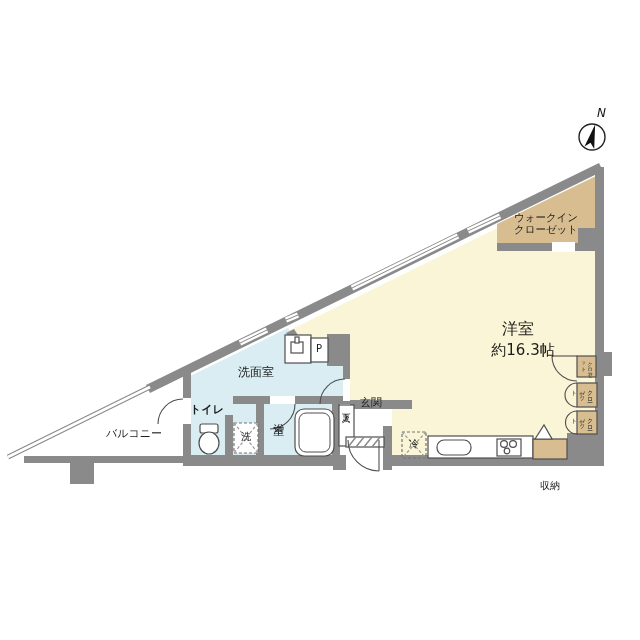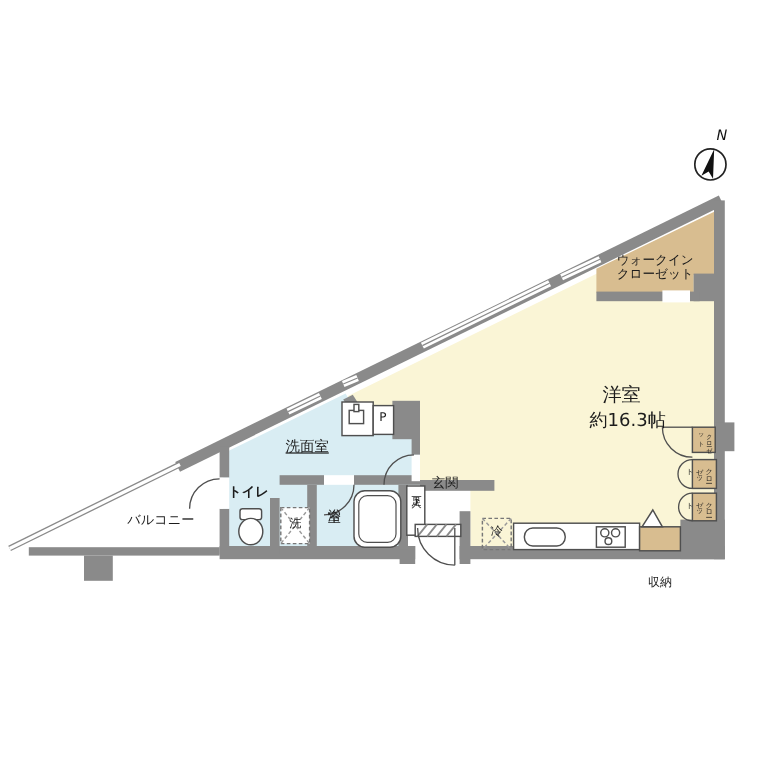--- a/index.html
+++ b/index.html
@@ -8,21 +8,21 @@
   #plan-svg{position:absolute;left:0;top:0;}
   .lbl{position:absolute;color:#1c1c1c;white-space:nowrap;line-height:1.15;}
   .ctr{transform:translateX(-50%);text-align:center;}
   .vtxt{writing-mode:vertical-rl;text-orientation:upright;white-space:normal;}
   .watermark{position:absolute;left:342px;top:430px;transform:translateX(-50%);
     font-size:21px;font-weight:bold;letter-spacing:1.5px;color:rgba(150,150,150,0.85);
     text-shadow:0 0 2px #fff,1px 1px 0 #fff,-1px -1px 0 #fff,1px -1px 0 #fff,-1px 1px 0 #fff;}
   .north{font-style:italic;font-size:12px;color:#111;}
   .rm-main1{font-size:16px;}
   .rm-main2{font-size:15px;}
-  .rm-mid{font-size:12px;text-decoration:underline;}
+  .rm-mid{font-size:12px;}
   .rm-sm{font-size:11px;}
   .fx{font-size:10px;}
   .wic{font-size:10.5px;line-height:11.5px;}
   .closet-tiny1{font-size:5px;line-height:6.5px;height:18px;width:14px;}
   .closet-tiny{font-size:6px;line-height:8px;height:19px;width:14px;}
   .bath-v{font-size:11px;height:34px;letter-spacing:1px;}
   .shoe-v{font-size:8.5px;height:38px;}
 </style>
 </head>
 <body>
@@ -186,21 +186,21 @@
 <div class="lbl ctr rm-main1" style="left:487px;top:320px;margin-left:31px;">洋室</div>
 <div class="lbl ctr rm-main2" style="left:487px;top:342px;margin-left:36px;">約16.3帖</div>
 
 <div class="lbl ctr wic" style="left:546px;top:212px;">
   <div>ウォークイン</div>
   <div>クローゼット</div>
 </div>
 
 <div class="lbl ctr rm-mid" style="left:256px;top:366px;">洗面室</div>
 <div class="lbl ctr rm-sm" style="left:207px;top:404px;font-weight:bold;">トイレ</div>
-<div class="lbl ctr rm-sm" style="left:134px;top:428px;">バルコニー</div>
+<div class="lbl ctr rm-sm" style="left:134px;top:428px;font-family:Liberation Mono, monospace;">バルコニー</div>
 <div class="lbl ctr rm-sm" style="left:371px;top:397px;">玄関</div>
 
 <div class="lbl vtxt bath-v" style="left:271px;top:415px;">浴室</div>
 <div class="lbl vtxt shoe-v" style="left:341px;top:407px;">下足入</div>
 
 <div class="lbl ctr fx" style="left:550px;top:442px;margin-top:38px;">収納</div>
 <div class="lbl ctr fx" style="left:246px;top:431px;">洗</div>
 <div class="lbl ctr fx" style="left:414px;top:438px;">冷</div>
 <div class="lbl ctr fx" style="left:319px;top:343px;">P</div>
 

